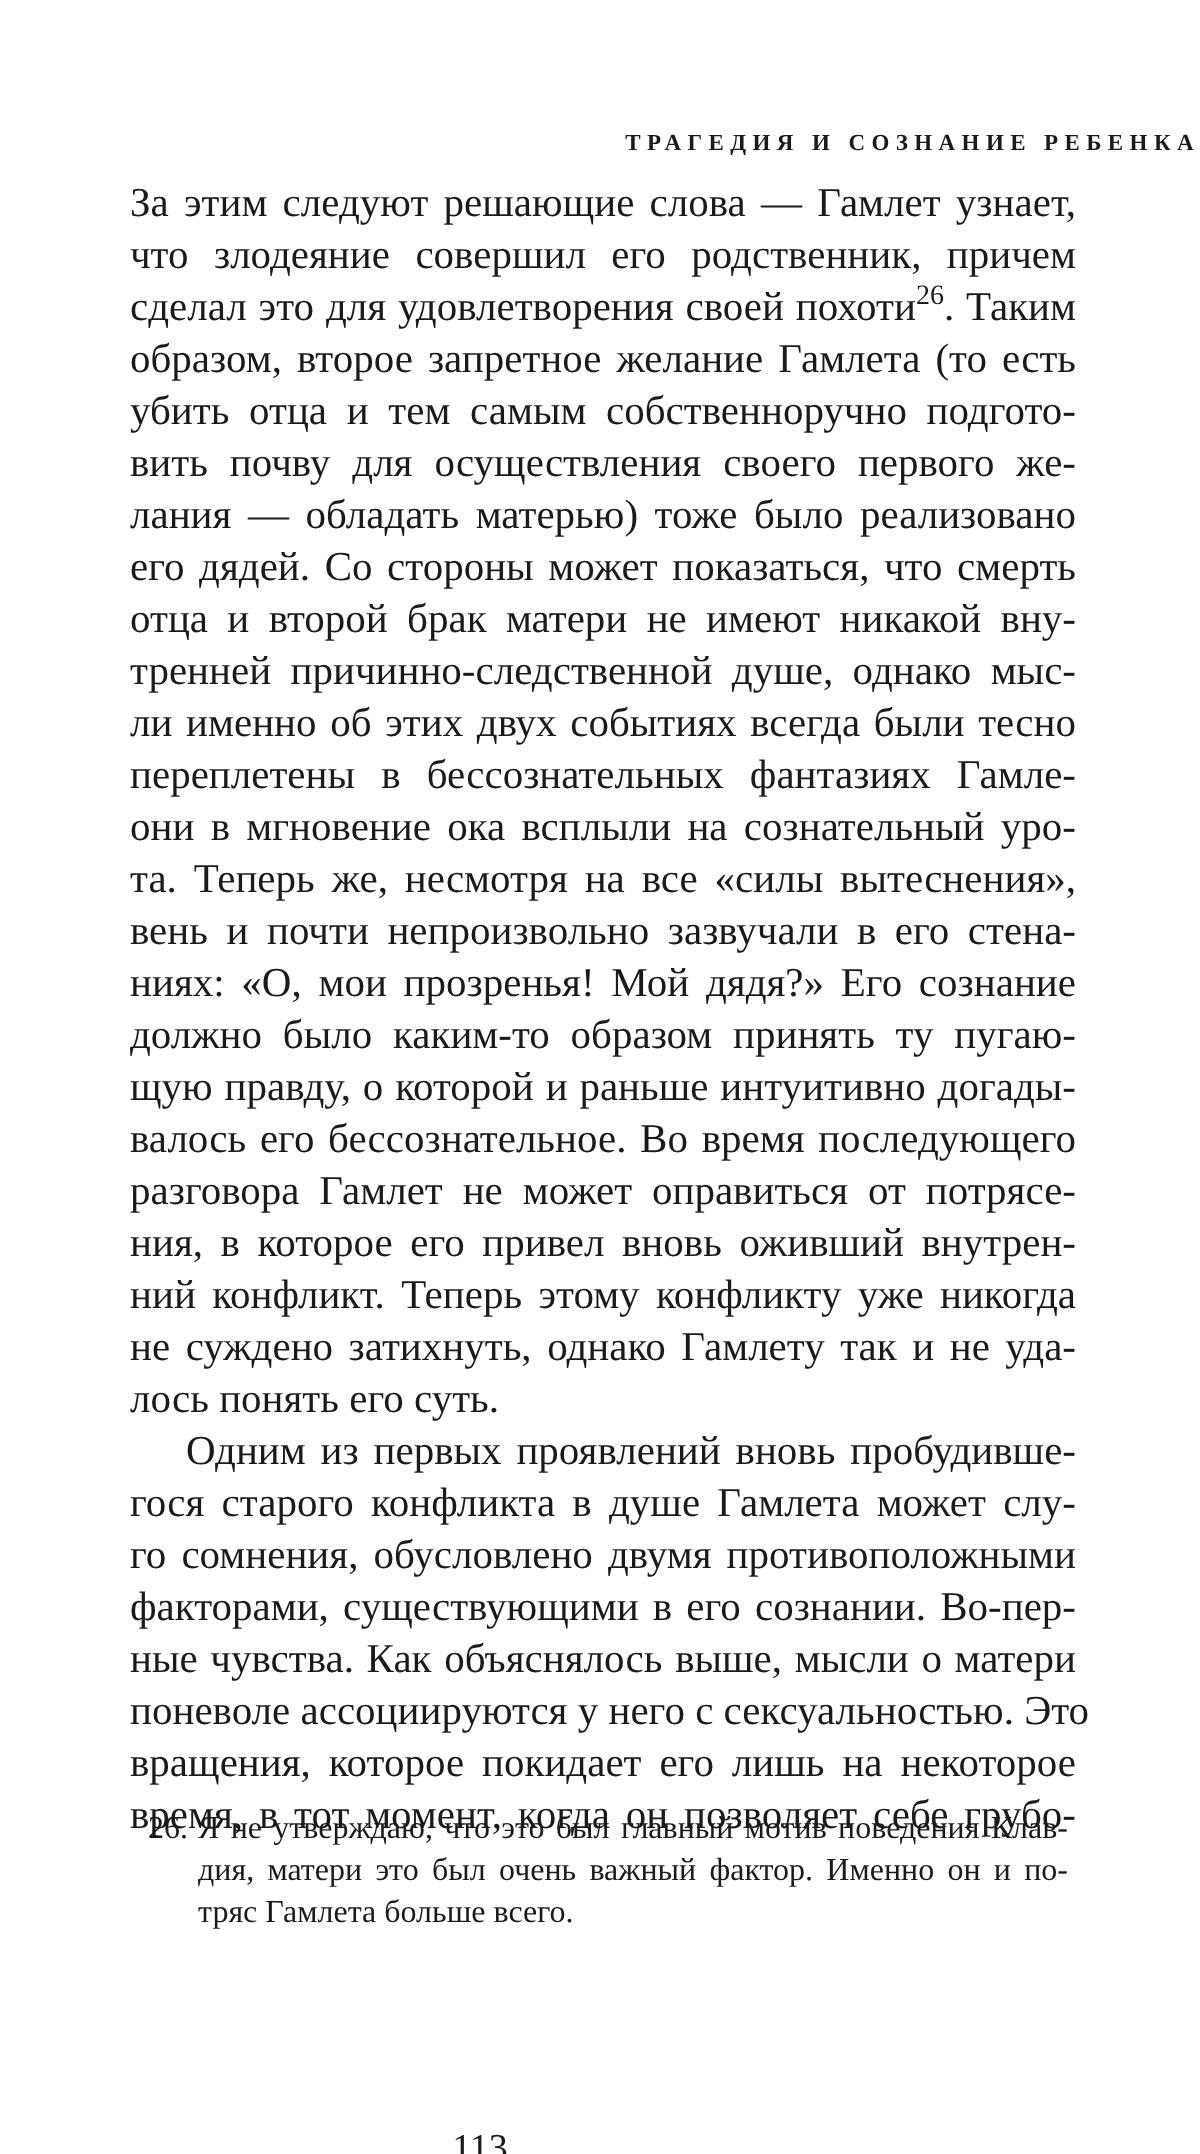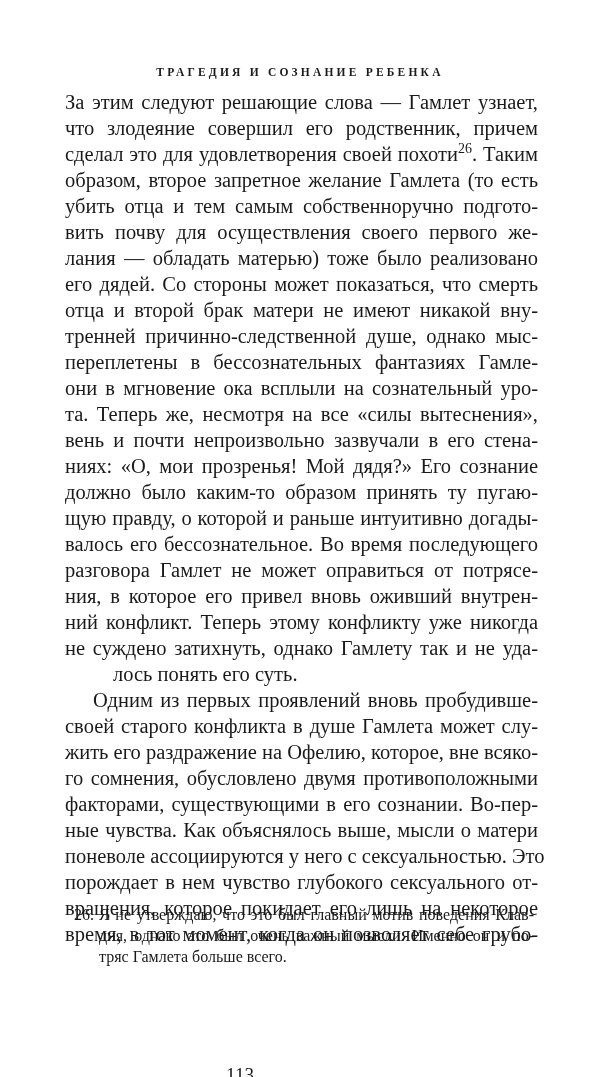--- a/index.html
+++ b/index.html
@@ -13,21 +13,21 @@
       position: relative;
       overflow: hidden;
       color: #1a1a1a;
       font-family: "Liberation Serif", "DejaVu Serif", serif;
     }
     .running-head {
       position: absolute;
       top: 64px;
       left: 0;
       width: 600px;
-      text-align: center;
+      text-align: right;
       font-size: 11.5px;
       font-weight: bold;
       letter-spacing: 3.2px;
       line-height: 16px;
     }
     .body-text {
       position: absolute;
       top: 89px;
       left: 65px;
       width: 473px;
@@ -37,21 +37,20 @@
       height: 26px;
       line-height: 26px;
       font-size: 20.5px;
       white-space: nowrap;
       text-align: justify;
       text-align-last: justify;
       font-family: Liberation Serif, serif;
     }
     .line.last {
       text-align-last: left;
-      margin-left: 48px;
     }
     .line.indent {
       padding-left: 28px;
     }
     sup {
       font-size: 14px;
       line-height: 0;
       vertical-align: 8px;
     }
     .footnotes {
@@ -99,44 +98,43 @@
   <span class="line">За этим следуют решающие слова — Гамлет узнает,</span>
   <span class="line">что злодеяние совершил его родственник, причем</span>
   <span class="line"><span>сделал это для удовлетворения своей похоти</span><sup>26</sup><span>. Таким</span></span>
   <span class="line">образом, второе запретное желание Гамлета (то есть</span>
   <span class="line">убить отца и тем самым собственноручно подгото-</span>
   <span class="line">вить почву для осуществления своего первого же-</span>
   <span class="line">лания — обладать матерью) тоже было реализовано</span>
   <span class="line">его дядей. Со стороны может показаться, что смерть</span>
   <span class="line">отца и второй брак матери не имеют никакой вну-</span>
   <span class="line">тренней причинно-следственной душе, однако мыс-</span>
+  <span class="line">ли именно об этих двух событиях всегда были тесно</span>
   <span class="line">переплетены в бессознательных фантазиях Гамле-</span>
   <span class="line">они в мгновение ока всплыли на сознательный уро-</span>
   <span class="line">та. Теперь же, несмотря на все «силы вытеснения»,</span>
   <span class="line">вень и почти непроизвольно зазвучали в его стена-</span>
   <span class="line">ниях: «О, мои прозренья! Мой дядя?» Его сознание</span>
   <span class="line">должно было каким-то образом принять ту пугаю-</span>
   <span class="line">щую правду, о которой и раньше интуитивно догады-</span>
   <span class="line">валось его бессознательное. Во время последующего</span>
   <span class="line">разговора Гамлет не может оправиться от потрясе-</span>
   <span class="line">ния, в которое его привел вновь оживший внутрен-</span>
   <span class="line">ний конфликт. Теперь этому конфликту уже никогда</span>
   <span class="line">не суждено затихнуть, однако Гамлету так и не уда-</span>
   <span class="line last">лось понять его суть.</span>
   <span class="line indent">Одним из первых проявлений вновь пробудивше-</span>
-  <span class="line">своей старого конфликта в душе Гамлета может слу-</span>
-  <span class="line">жить его раздражение на Офелию, которое, вне всяко-</span>
+  <span class="line">гося старого конфликта в душе Гамлета может слу-</span>
   <span class="line">го сомнения, обусловлено двумя противоположными</span>
   <span class="line">факторами, существующими в его сознании. Во-пер-</span>
   <span class="line">ные чувства. Как объяснялось выше, мысли о матери</span>
   <span class="line">поневоле ассоциируются у него с сексуальностью. Это</span>
-  <span class="line">порождает в нем чувство глубокого сексуального от-</span>
   <span class="line">вращения, которое покидает его лишь на некоторое</span>
   <span class="line">время, в тот момент, когда он позволяет себе грубо-</span>
 </div>
 
 <div class="footnotes">
   <span class="fn-line"><span class="fn-num">26.</span><span>Я не утверждаю, что это был главный мотив поведения Клав-</span></span>
-  <span class="fn-line cont">дия, однако это был очень важный мысли. Именно он и по-</span>
+  <span class="fn-line cont">дия, матери это был очень важный фактор. Именно он и по-</span>
   <span class="fn-line cont last">тряс Гамлета больше всего.</span>
 </div>
 
 <div class="page-number">113</div>
 
 </body></html>

